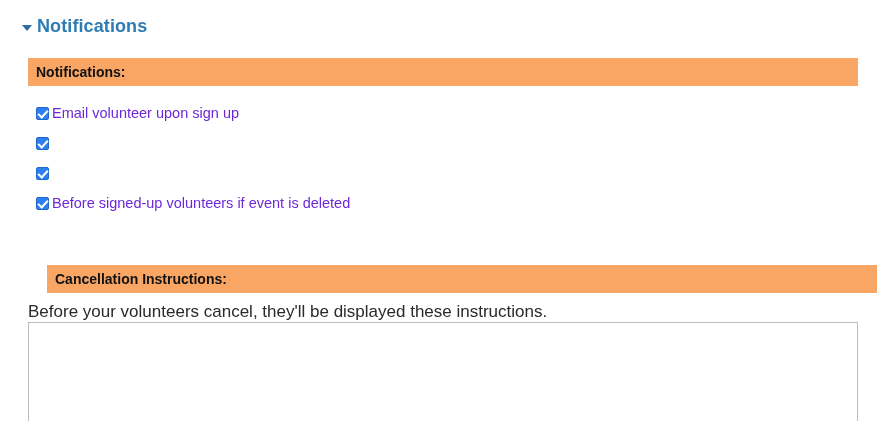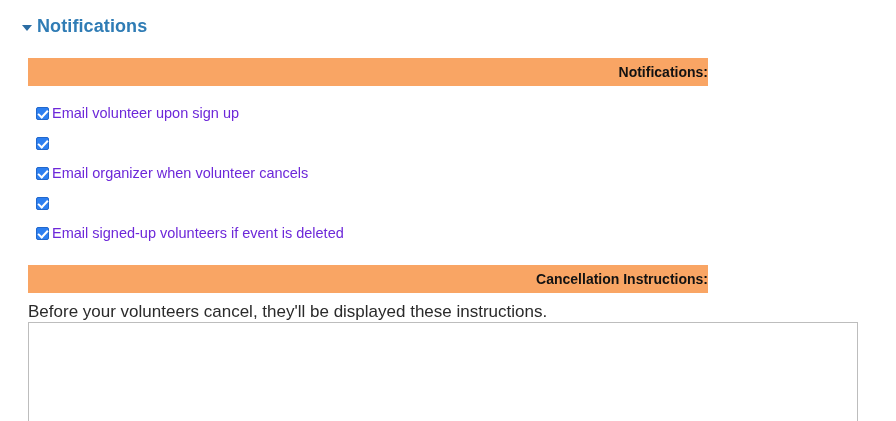--- a/index.html
+++ b/index.html
@@ -42,28 +42,27 @@
     color: #2f7cb5;
     font-size: 18px;
     font-weight: bold;
     letter-spacing: 0.1px;
   }
 
   
   .bar {
     position: absolute;
     left: 28px;
-    width: 680px;
+    width: 830px;
     height: 28px;
     background: #f9a564;
     display: flex;
     align-items: center;
     box-sizing: border-box;
     padding-left: 8px;
-    justify-content: flex-end;
   }
   .bar-label {
     font-size: 14px;
     font-weight: bold;
     color: #121212;
   }
 
   
   .checkbox-list {
     position: absolute;
@@ -149,37 +148,33 @@
 
     <div class="checkbox-row">
       <span class="cbx"></span>
       <span class="cbx-label">Email volunteer upon sign up</span>
     </div>
 
     <div class="checkbox-row">
       <span class="cbx"></span>
     </div>
 
-    <div class="checkbox-row">
-      <span class="cbx"></span>
-      <span class="cbx-label">Email organizer when volunteer cancels</span>
-    </div>
 
     <div class="checkbox-row">
       <span class="cbx"></span>
     </div>
 
     <div class="checkbox-row">
       <span class="cbx"></span>
-      <span class="cbx-label">Email signed-up volunteers if event is deleted</span>
+      <span class="cbx-label">Before signed-up volunteers if event is deleted</span>
     </div>
 
   </div>
 
-  <div class="bar" style="top:265px;">
+  <div class="bar" style="top:265px;margin-left:19px;">
     <span class="bar-label">Cancellation Instructions:</span>
   </div>
 
   <div class="hint">Before your volunteers cancel, they'll be displayed these instructions.</div>
 
   <textarea class="textarea-box" placeholder="" style=""></textarea>
 
 </div>
 
 </body></html>

